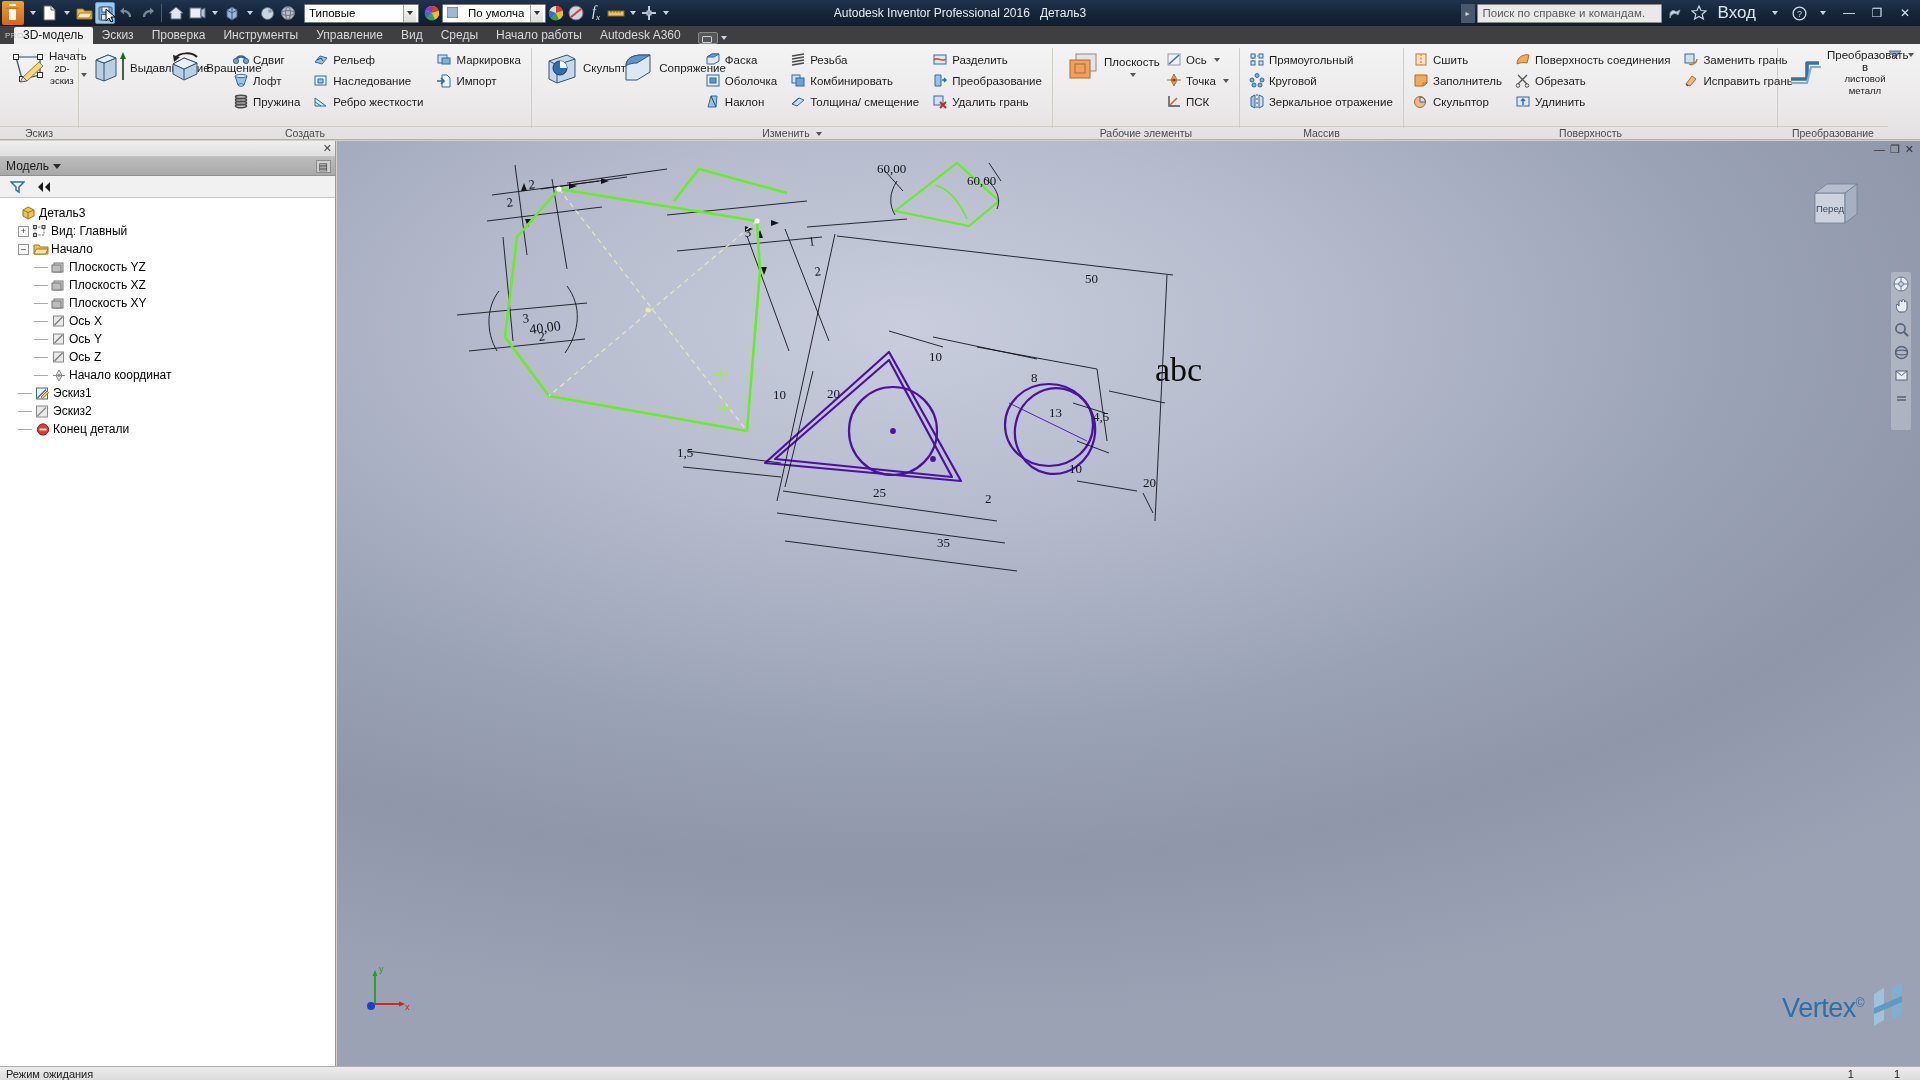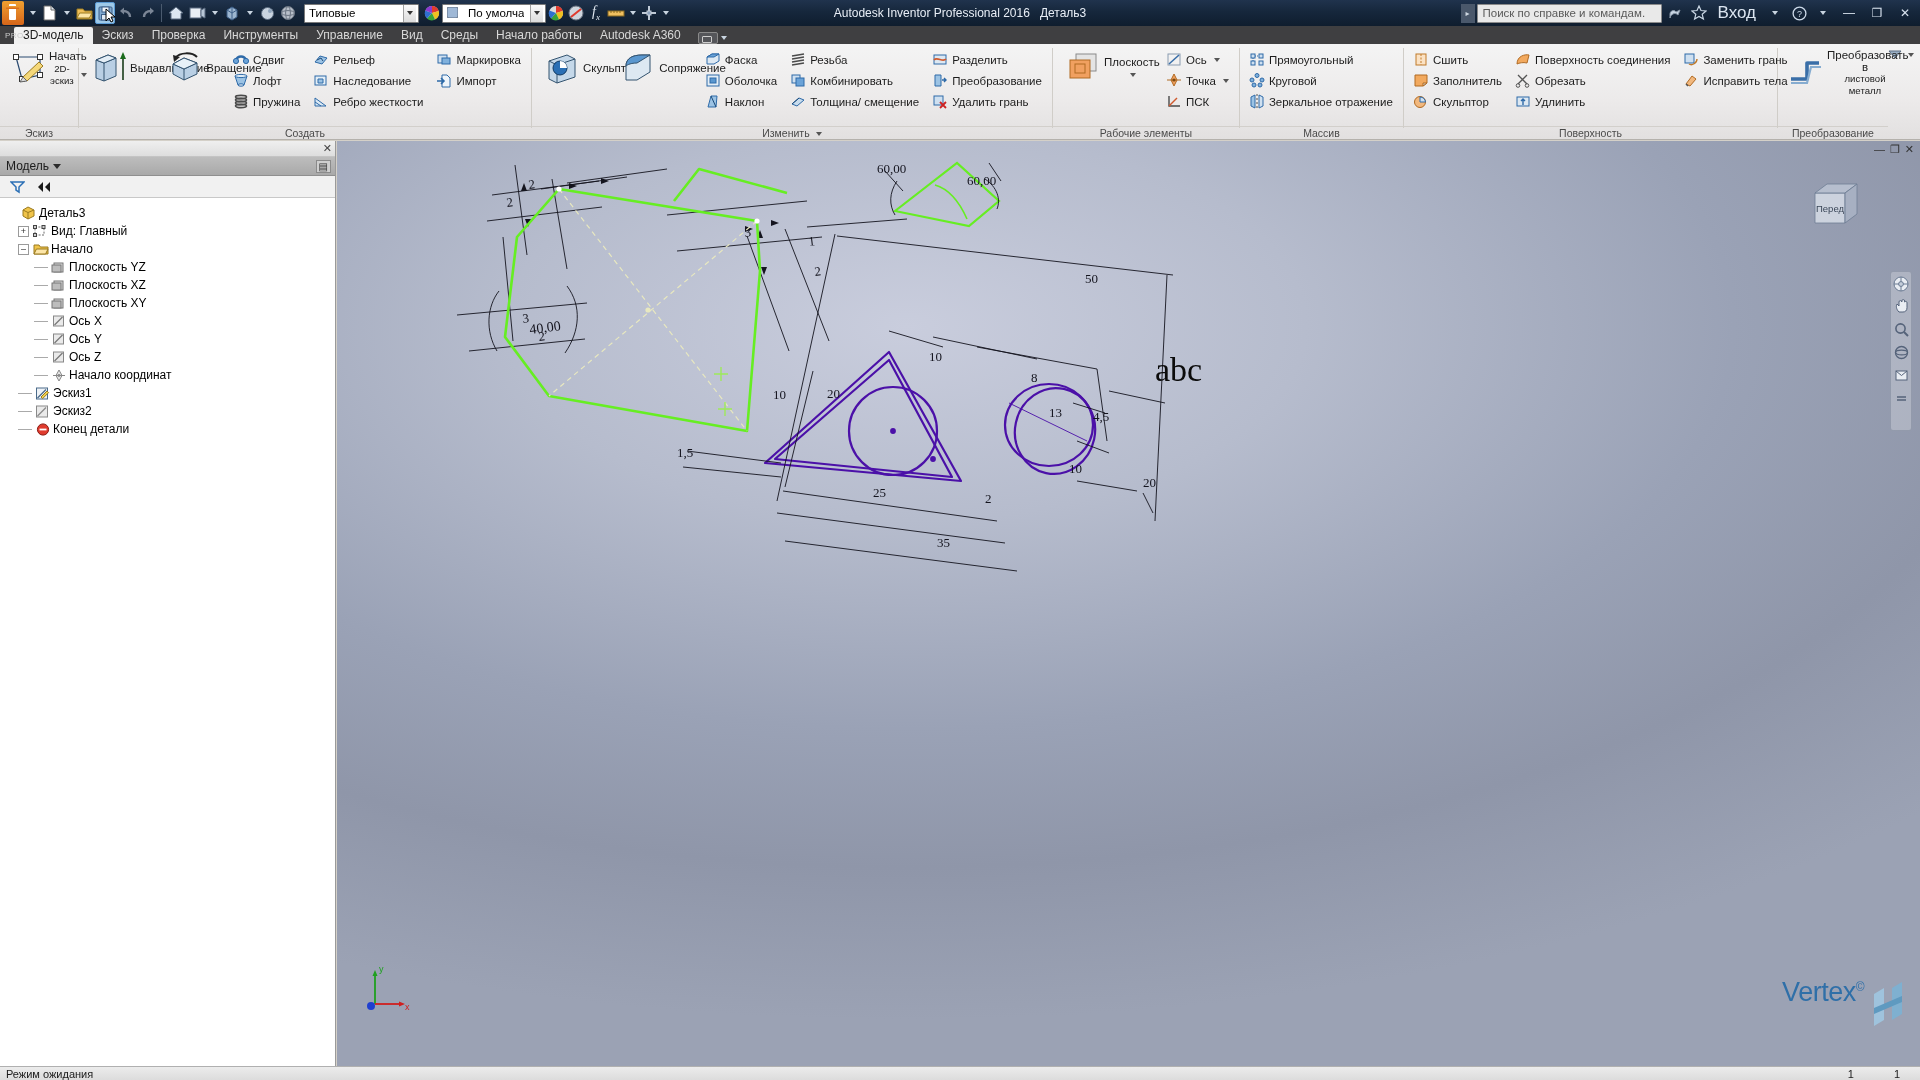--- a/index.html
+++ b/index.html
@@ -159,21 +159,21 @@
   .viewcube {
     position:absolute; top:38px; right:49px; width:64px; height:58px;
   }
   .nav-bar {
     position:absolute; top:130px; right:8px; width:22px; height:160px;
     background:rgba(255,255,255,.25); border:1px solid rgba(120,130,150,.5); border-radius:3px;
     display:flex; flex-direction:column; align-items:center; padding-top:3px; gap:6px;
   }
   .nav-ic { width:17px;height:17px;display:flex;align-items:center;justify-content:center; }
   .vertex-logo {
-    position:absolute; right:56px; bottom:58px; font-size:27px; color:#2f6fa8;
+    position:absolute; right:56px; bottom:42px; font-size:27px; color:#2f6fa8;
     font-family:"Liberation Sans", sans-serif; letter-spacing:-.5px;
   }
   .vertex-logo .c { font-size:12px; vertical-align:super; }
   .axis-tri { position:absolute; left:28px; bottom:48px; width:60px; height:60px; }
 
   
   .statusbar {
     position:absolute; bottom:0; left:0; width:1920px; height:14px;
     background:linear-gradient(180deg,#ececec,#dcdcdc); border-top:1px solid #b0b0b0;
     display:flex; align-items:center; font-size:11px; color:#1a1a1a; padding:0 6px;
@@ -837,21 +837,21 @@
               </span>
             <span>Заменить грань</span>
           </div>
           <div class="smallbtn">
             <span class="ic">
                 <svg width="16" height="15" viewBox="0 0 16 15">
                   <path d="M3 11 L9 3 L13 6 L7 13z" fill="#f2b87e" stroke="#b06a22"></path>
                   <path d="M3 11 l2 2" stroke="#555" stroke-width="1.4"></path>
                 </svg>
               </span>
-            <span>Исправить тела</span>
+            <span>Исправить грань</span>
           </div>
         </div>
       </div>
       <div class="panel-title">Поверхность</div>
     </div>
     <div class="panel-sep"></div>
 
     <div class="panel" style="width:110px">
       <div class="panel-body" style="justify-content:center">
         <div class="bigbtn" style="min-width:96px">

